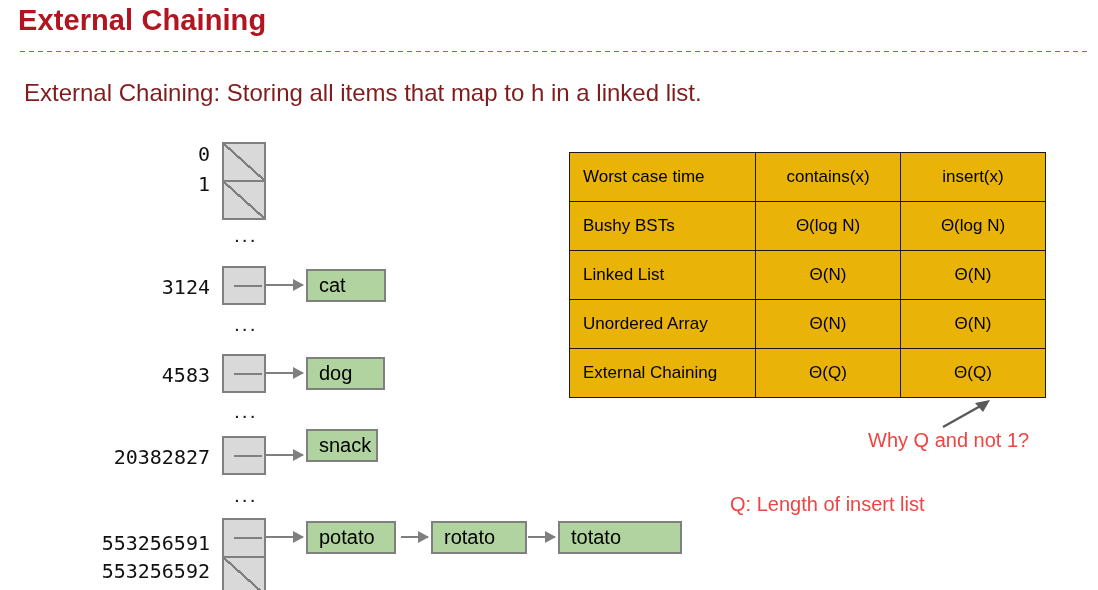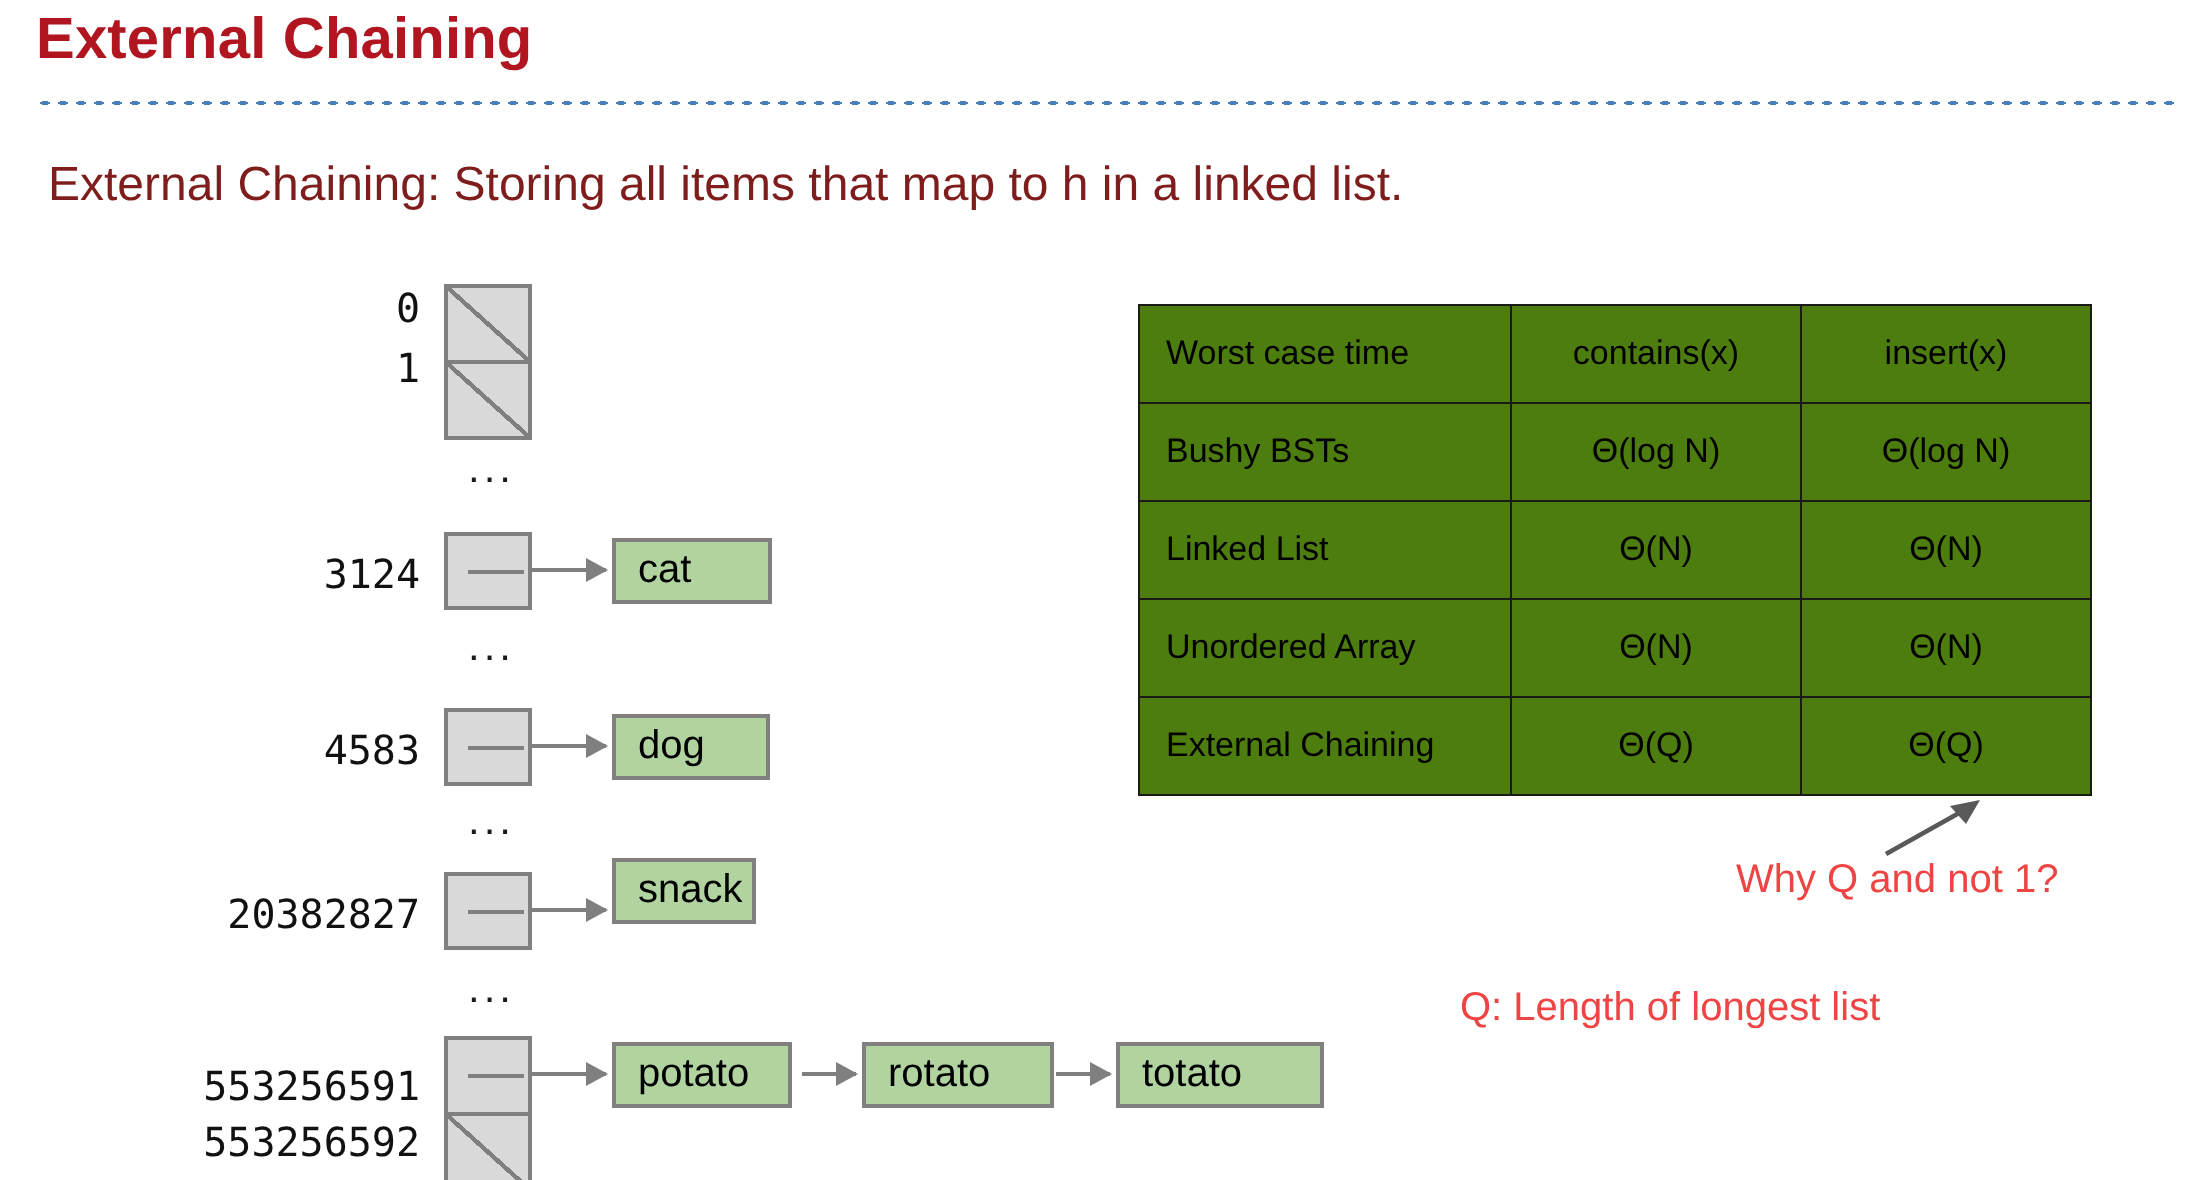--- a/index.html
+++ b/index.html
@@ -135,21 +135,21 @@
   }
 
   
   #complexity-table {
     position: absolute;
     left: 569px;
     top: 152px;
     width: 476px;
     border-collapse: collapse;
     table-layout: fixed;
-    background: #4d7c0f;
+    background: #eab308;
   }
   #complexity-table td {
     border: 1px solid #1a1a1a;
     height: 48px;
     font-size: 17px;
     font-family: "Liberation Sans", sans-serif;
     color: #000000;
     padding: 0 0 0 13px;
     vertical-align: middle;
   }
@@ -209,21 +209,21 @@
 
   <div class="ellipsis" style="left:234px; top:484px;">...</div>
 
   <div class="bucket-label" style="left:88px; top:531px; width:122px;">553256591</div>
   <div class="bucket-cell filled stacked-top" style="left:222px; top:518px;"></div>
   <div class="link-arrow" style="left:265px; top:536px; width:38px;"></div>
   <div class="node-box" style="left:306px; top:521px; width:90px;">potato</div>
   <div class="link-arrow" style="left:401px; top:536px; width:27px;"></div>
   <div class="node-box" style="left:431px; top:521px; width:96px;">rotato</div>
   <div class="link-arrow" style="left:528px; top:536px; width:27px;"></div>
-  <div class="node-box" style="left:558px; top:521px; width:104px;">totato</div>
+  <div class="node-box" style="left:558px; top:521px; width:124px;">totato</div>
 
   <div class="bucket-label" style="left:88px; top:559px; width:122px;">553256592</div>
   <div class="bucket-cell empty stacked-bottom" style="left:222px; top:557px;"></div>
 </div>
 
 <table id="complexity-table">
   <colgroup>
       <col class="c0">
       <col class="c1">
       <col class="c2">
@@ -255,13 +255,13 @@
       <td class="num">Θ(Q)</td>
     </tr>
   </tbody>
 </table>
 
 <svg id="why-arrow" width="60" height="36" viewBox="0 0 60 36">
   <line x1="5" y1="31" x2="46" y2="8" stroke="#595959" stroke-width="2.4"></line>
   <polygon points="52,4 37,7 45,16" fill="#595959"></polygon>
 </svg>
 <div class="annotation" style="left:868px; top:429px;">Why Q and not 1?</div>
-<div class="annotation" style="left:730px; top:493px;">Q: Length of longest list</div>
+<div class="annotation" style="left:730px; top:493px;">Q: Length of insert list</div>
 
 </body></html>

